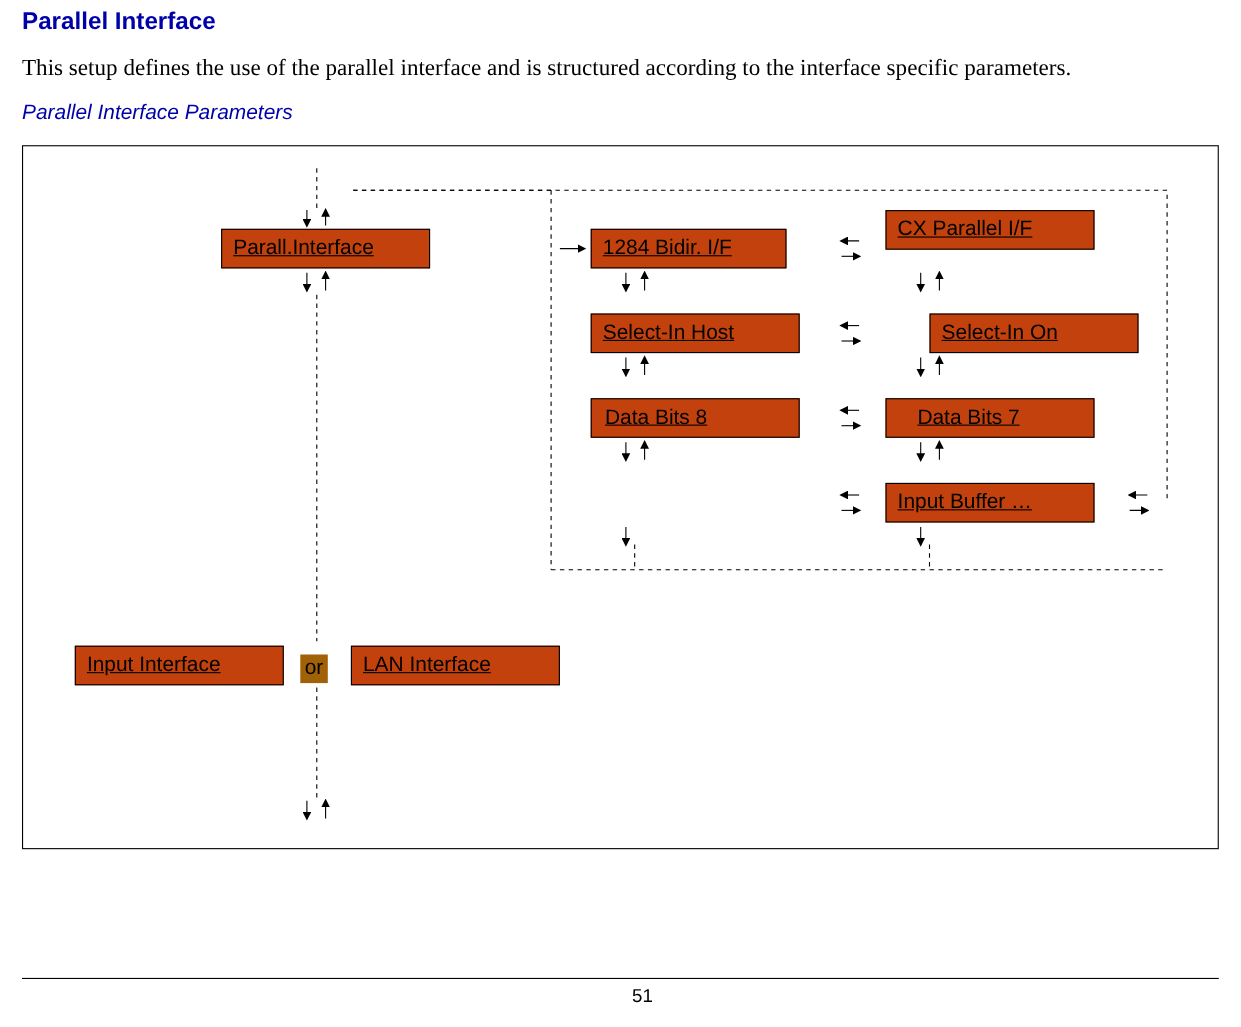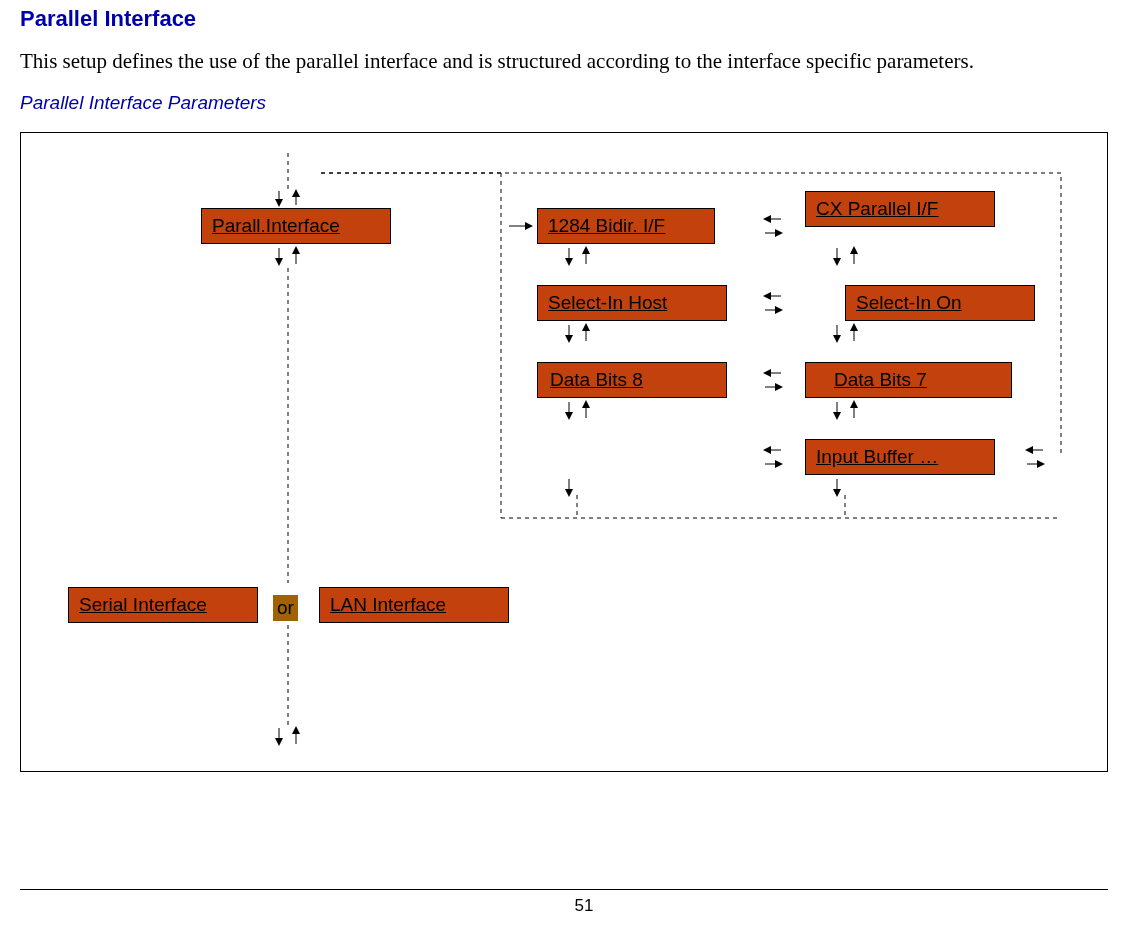--- a/index.html
+++ b/index.html
@@ -83,25 +83,25 @@
 
   <div class="box" style="left:180px; top:75px; width:190px;">Parall.Interface</div>
 
   <div class="box" style="left:516px; top:75px; width:178px;">1284 Bidir.  I/F</div>
   <div class="box" style="left:784px; top:58px; width:190px;">CX Parallel I/F</div>
 
   <div class="box" style="left:516px; top:152px; width:190px;">Select-In Host</div>
   <div class="box" style="left:784px; top:152px; width:190px;margin-left:40px;">Select-In On</div>
 
   <div class="box" style="left:516px; top:229px; width:190px;padding-left:12px;">Data Bits 8</div>
-  <div class="box" style="left:784px; top:229px; width:207px;padding-left:28px;">Data Bits 7</div>
+  <div class="box" style="left:784px; top:229px; width:190px;padding-left:28px;">Data Bits 7</div>
 
   <div class="box" style="left:784px; top:306px; width:190px;">Input Buffer …</div>
 
-  <div class="box" style="left:47px; top:454px; width:190px;">Serial Interface</div>
+  <div class="box" style="left:47px; top:454px; width:190px;">Input Interface</div>
   <div class="box" style="left:298px; top:454px; width:190px;">LAN Interface</div>
 
   <div class="or-label" style="left:252px; top:462px;">or</div>
 
   <svg class="arrows">
     <defs>
       <marker id="ah" markerWidth="8" markerHeight="8" refX="6" refY="4" orient="auto">
         <path d="M0,0 L8,4 L0,8 Z" fill="#000"></path>
       </marker>
     </defs>

